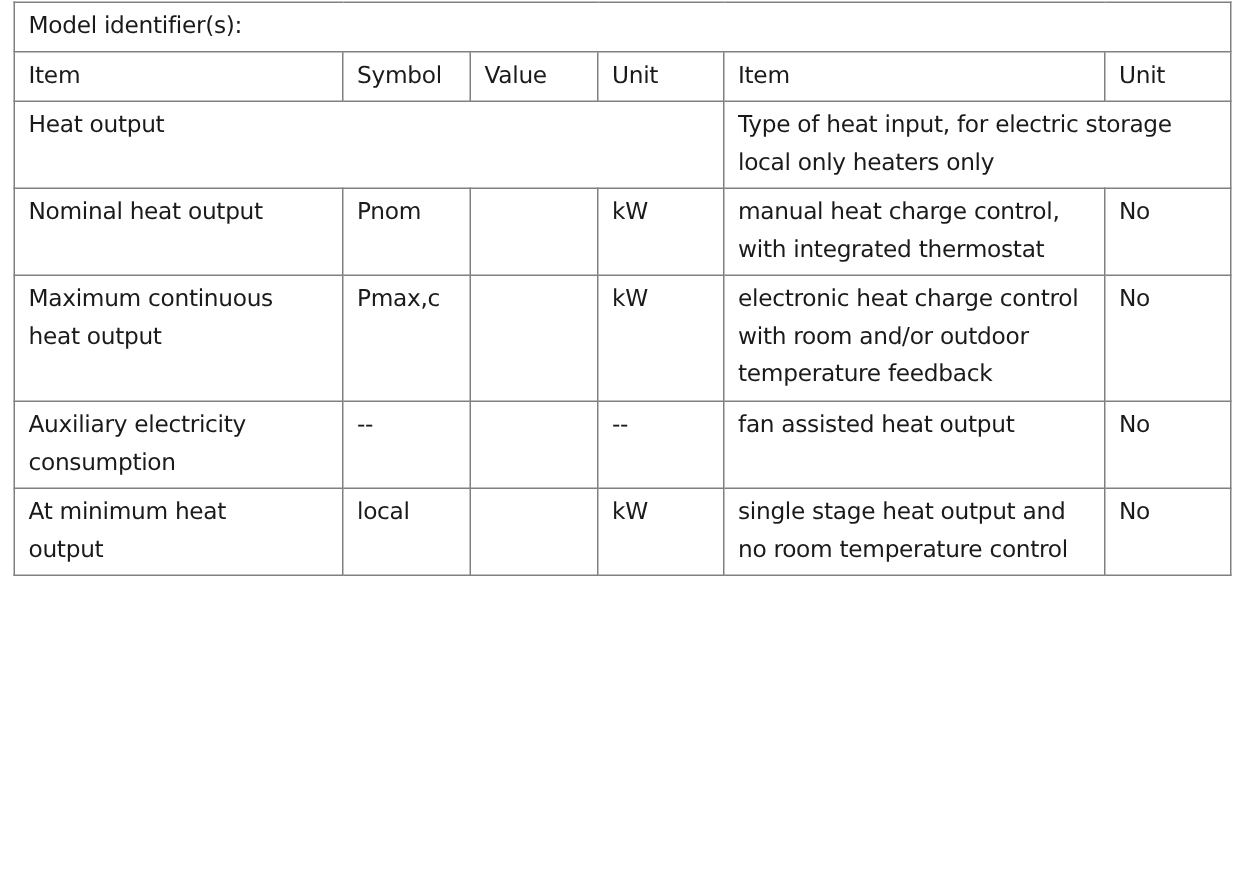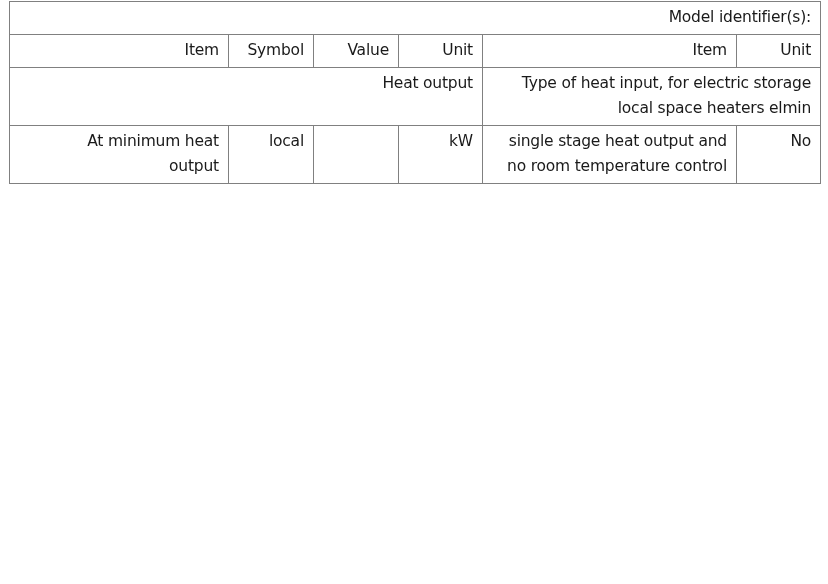--- a/index.html
+++ b/index.html
@@ -2,21 +2,21 @@
 <html><head>
 <meta charset="utf-8">
 <style>
   html, body { margin:0; padding:0; background:#ffffff; }
   body { width:828px; height:584px; position:relative; overflow:hidden;
          font-family:"DejaVu Sans", "Liberation Sans", sans-serif; color:#1a1a1a; }
   table { position:absolute; left:9px; top:1px; border-collapse:collapse;
           width:811px; table-layout:fixed; font-size:15.5px; letter-spacing:-0.2px; }
   td { border:1.5px solid #808080; vertical-align:top; padding:3px 9px 0 9px;
        line-height:25px; white-space:pre-line; }
-  table { border:1.5px solid #333;text-align:right; }
+  table { border:1.5px solid #333; }
   .c1 { width:219px; } .c2 { width:85px; } .c3 { width:85px; }
   .c4 { width:84px; } .c5 { width:254px; } .c6 { width:84px; }
 </style>
 </head>
 <body>
 
 <table>
   <colgroup>
       <col class="c1">
       <col class="c2">
@@ -33,21 +33,50 @@
     <td>Item</td>
     <td>Symbol</td>
     <td>Value</td>
     <td>Unit</td>
     <td>Item</td>
     <td>Unit</td>
   </tr>
   <tr style="height:58px">
     <td colspan="4">Heat output</td>
     <td colspan="2">Type of heat input, for electric storage
-local space heaters elmin</td>
+local only heaters only</td>
+  </tr>
+  <tr style="height:58px">
+    <td>Nominal heat output</td>
+    <td>Pnom</td>
+    <td></td>
+    <td>kW</td>
+    <td>manual heat charge control,
+with integrated thermostat</td>
+    <td>No</td>
+  </tr>
+  <tr style="height:84px">
+    <td>Maximum continuous
+heat output</td>
+    <td>Pmax,c</td>
+    <td></td>
+    <td>kW</td>
+    <td>electronic heat charge control
+with room and/or outdoor
+temperature feedback</td>
+    <td>No</td>
+  </tr>
+  <tr style="height:58px">
+    <td>Auxiliary electricity
+consumption</td>
+    <td>--</td>
+    <td></td>
+    <td>--</td>
+    <td>fan assisted heat output</td>
+    <td>No</td>
   </tr>
   <tr style="height:58px">
     <td>At minimum heat
 output</td>
     <td>local</td>
     <td></td>
     <td>kW</td>
     <td>single stage heat output and
 no room temperature control</td>
     <td>No</td>

